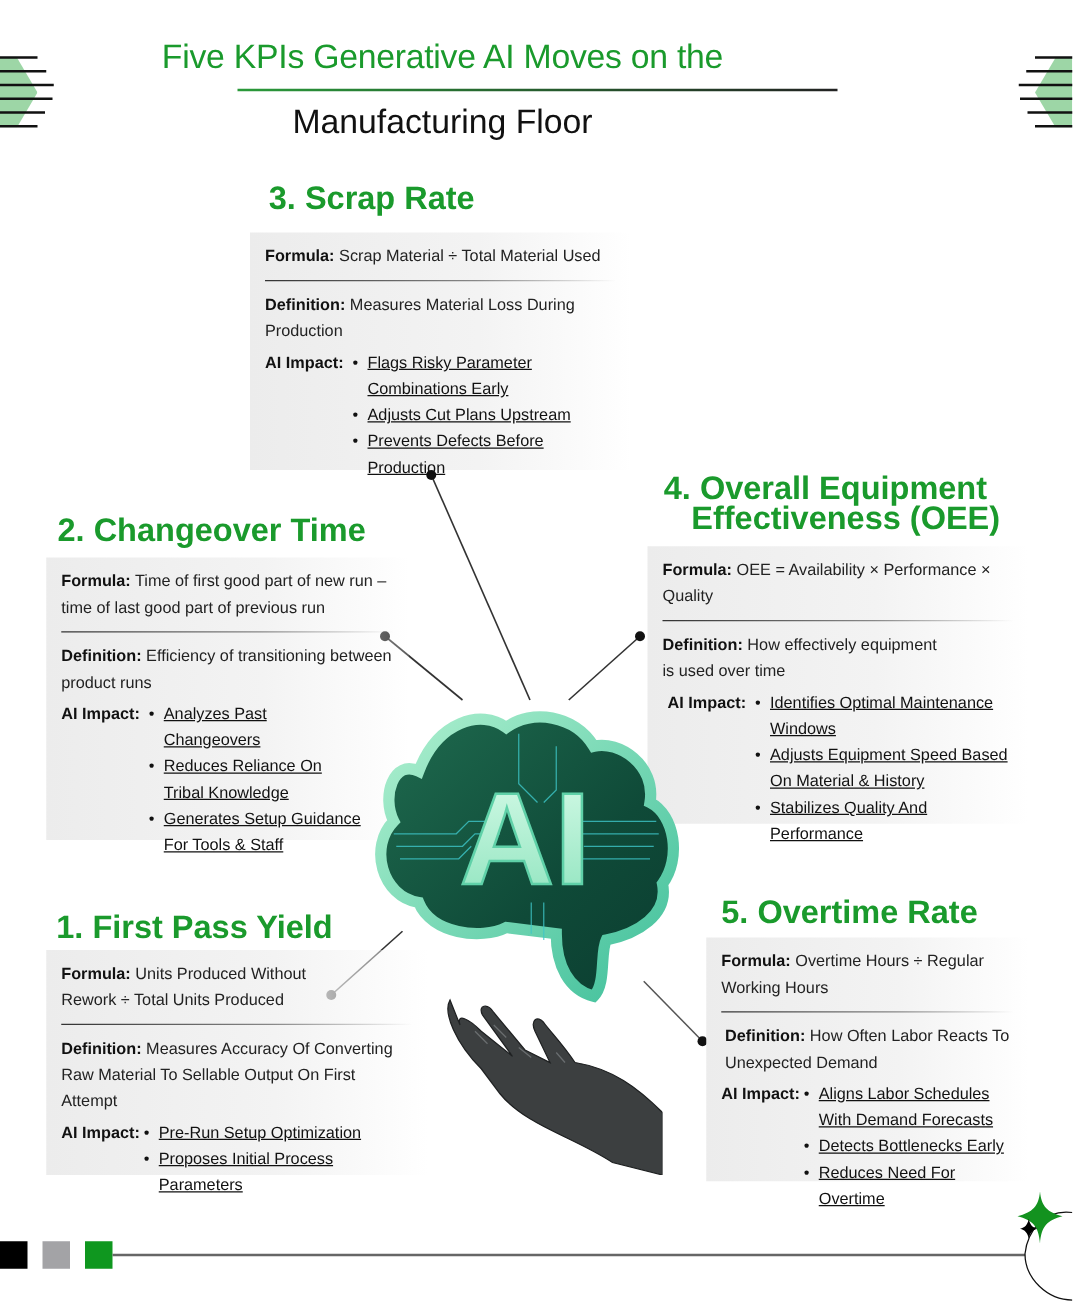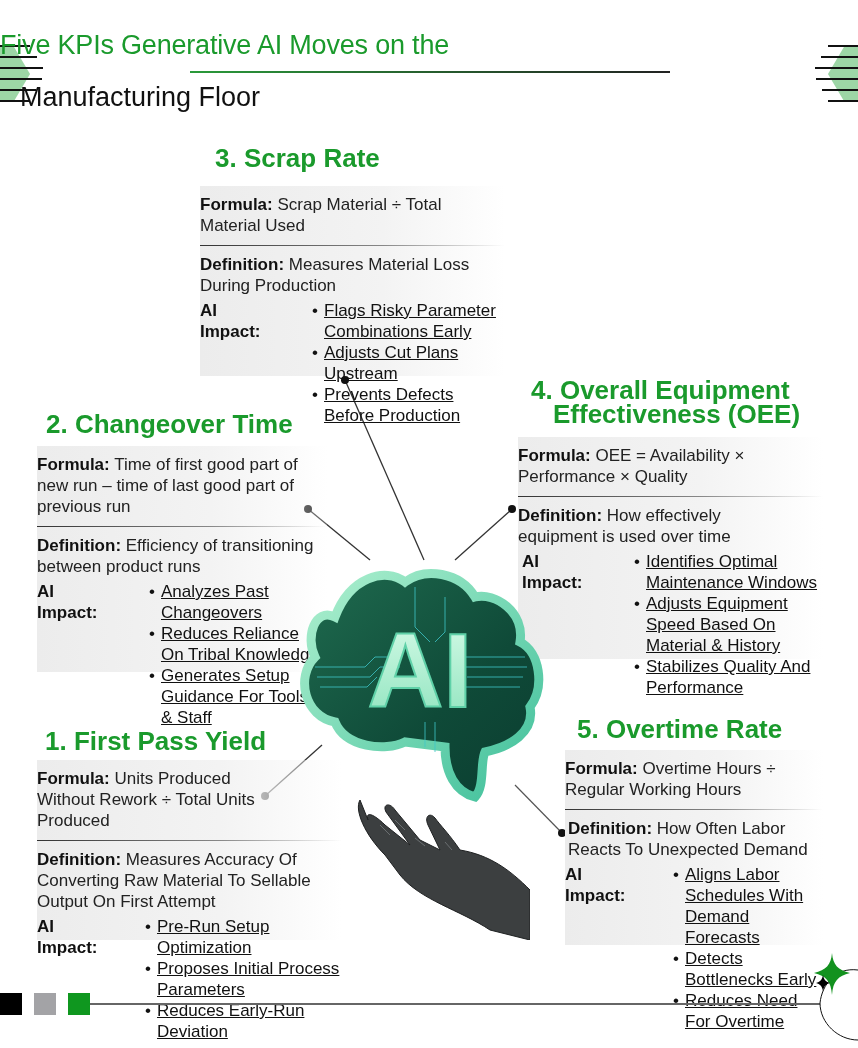--- a/index.html
+++ b/index.html
@@ -1,38 +1,38 @@
 <!DOCTYPE html>
 <html><head>
 <meta charset="utf-8">
 <style>
   * { box-sizing: border-box; margin: 0; padding: 0; }
   html, body { width: 858px; height: 1048px; background: #ffffff; overflow: hidden; }
   body { position: relative; font-family: "Liberation Sans", "DejaVu Sans", sans-serif; color: #1a1a1a; }
 
-  .title { position: absolute; left: 0; width: 708px; }
+  .title { position: absolute; left: 0; width: 708px; text-align: center; }
   .title-1 { top: 30px; font-size: 27px; color: #1a9a2c; letter-spacing: -0.2px; }
   .title-rule { position: absolute; top: 71px; left: 190px; width: 480px; height: 2px;
     background: linear-gradient(to right, #2a9a3a, #222); }
-  .title-2 { top: 82px; font-size: 27px; color: #111; margin-left: 20px; }
+  .title-2 { top: 82px; font-size: 27px; color: #111; }
 
   .deco { position: absolute; width: 80px; height: 70px; }
   .deco .hex { position: absolute; width: 30px; height: 56px; top: 6px; background: #9dd6a6; }
   .deco.left { left: 0; top: 40px; }
   .deco.left .hex { left: 0; clip-path: polygon(0 0, 45% 0, 100% 50%, 45% 100%, 0 100%); }
   .deco.right { right: 0; top: 40px; }
   .deco.right .hex { right: 0; clip-path: polygon(55% 0, 100% 0, 100% 100%, 55% 100%, 0 50%); }
   .deco .ln { position: absolute; height: 2px; background: #111; }
 
   .kpi-title { position: absolute; font-weight: bold; color: #1a9a2c; font-size: 26px; line-height: 24px; }
   .card { position: absolute; background: linear-gradient(to right, #ececec 0%, #f3f3f3 60%, rgba(255,255,255,0.2) 100%);
-    font-size: 17px; line-height: 21px; color: #222; padding: 8px 0; }
+    font-size: 13px; line-height: 21px; color: #222; padding: 8px 12px; }
   .card b { font-weight: bold; color: #111; }
   .card .sep { height: 1px; margin: 9px 0 8px; background: linear-gradient(to right, #333 0%, #888 60%, rgba(0,0,0,0) 100%); }
-  .impact { display: flex; margin-top: 4px; gap: 42px; }
+  .impact { display: flex; margin-top: 4px; }
   .impact .lbl { font-weight: bold; width: 70px; flex: none; color: #111; }
   .impact ul { list-style: none; }
   .impact li { position: relative; padding-left: 12px; color: #111; text-decoration: underline; }
   .impact li::before { content: "•"; position: absolute; left: 0; }
 
   .connector { position: absolute; left: 0; top: 0; width: 858px; height: 1048px; pointer-events: none; }
 
   .brain-wrap { position: absolute; left: 295px; top: 547px; width: 250px; height: 260px; }
   .hand-wrap { position: absolute; left: 340px; top: 780px; width: 190px; height: 160px; }
 
@@ -135,21 +135,20 @@
 <div class="kpi-title" style="left:45px;top:729px;">1. First Pass Yield</div>
 <div class="card" style="left:37px;top:760px;width:305px;height:180px;">
   <div style="width:220px"><b>Formula:</b> <span>Units Produced Without Rework ÷ Total Units Produced</span></div>
   <div class="sep"></div>
   <div><b>Definition:</b> <span>Measures Accuracy Of Converting Raw Material To Sellable Output On First Attempt</span></div>
   <div class="impact">
     <span class="lbl" style="width:66px">AI Impact:</span>
     <ul>
       <li>Pre-Run Setup Optimization</li>
       <li>Proposes Initial Process Parameters</li>
-      <li>Reduces Early-Run Deviation</li>
     </ul>
   </div>
 </div>
 
 <div class="kpi-title" style="left:577px;top:717px;">5. Overtime Rate</div>
 <div class="card" style="left:565px;top:750px;width:258px;height:195px;">
   <div><b>Formula:</b> <span> Overtime Hours ÷ Regular Working Hours</span></div>
   <div class="sep"></div>
   <div style="padding-left:3px"><b>Definition:</b> <span>How Often Labor Reacts To Unexpected Demand</span></div>
   <div class="impact">

